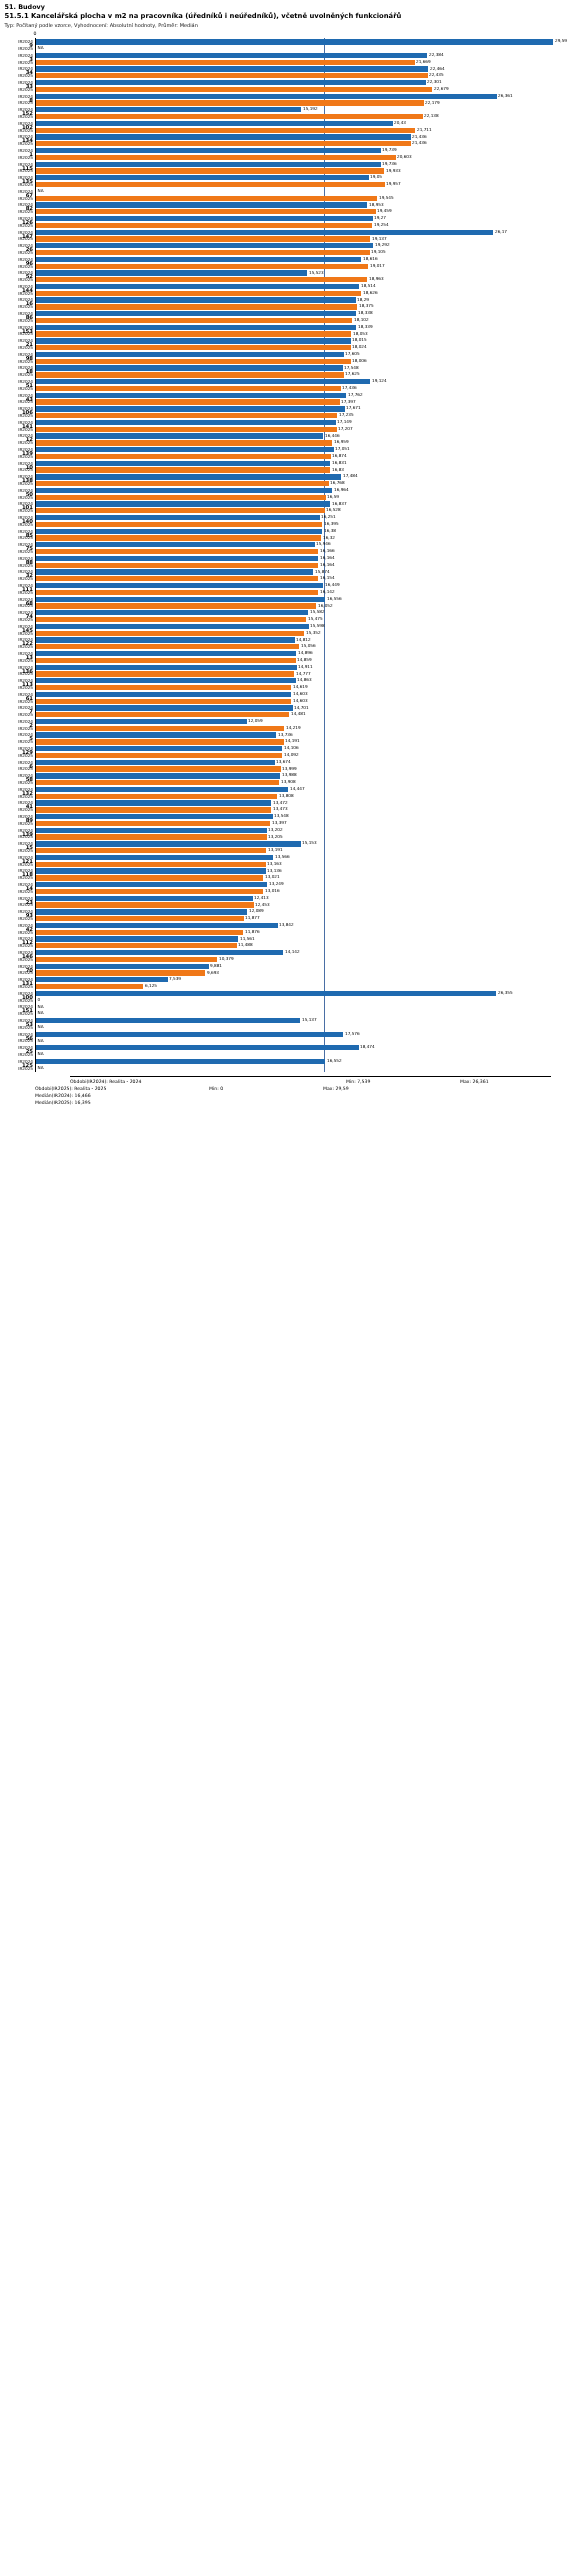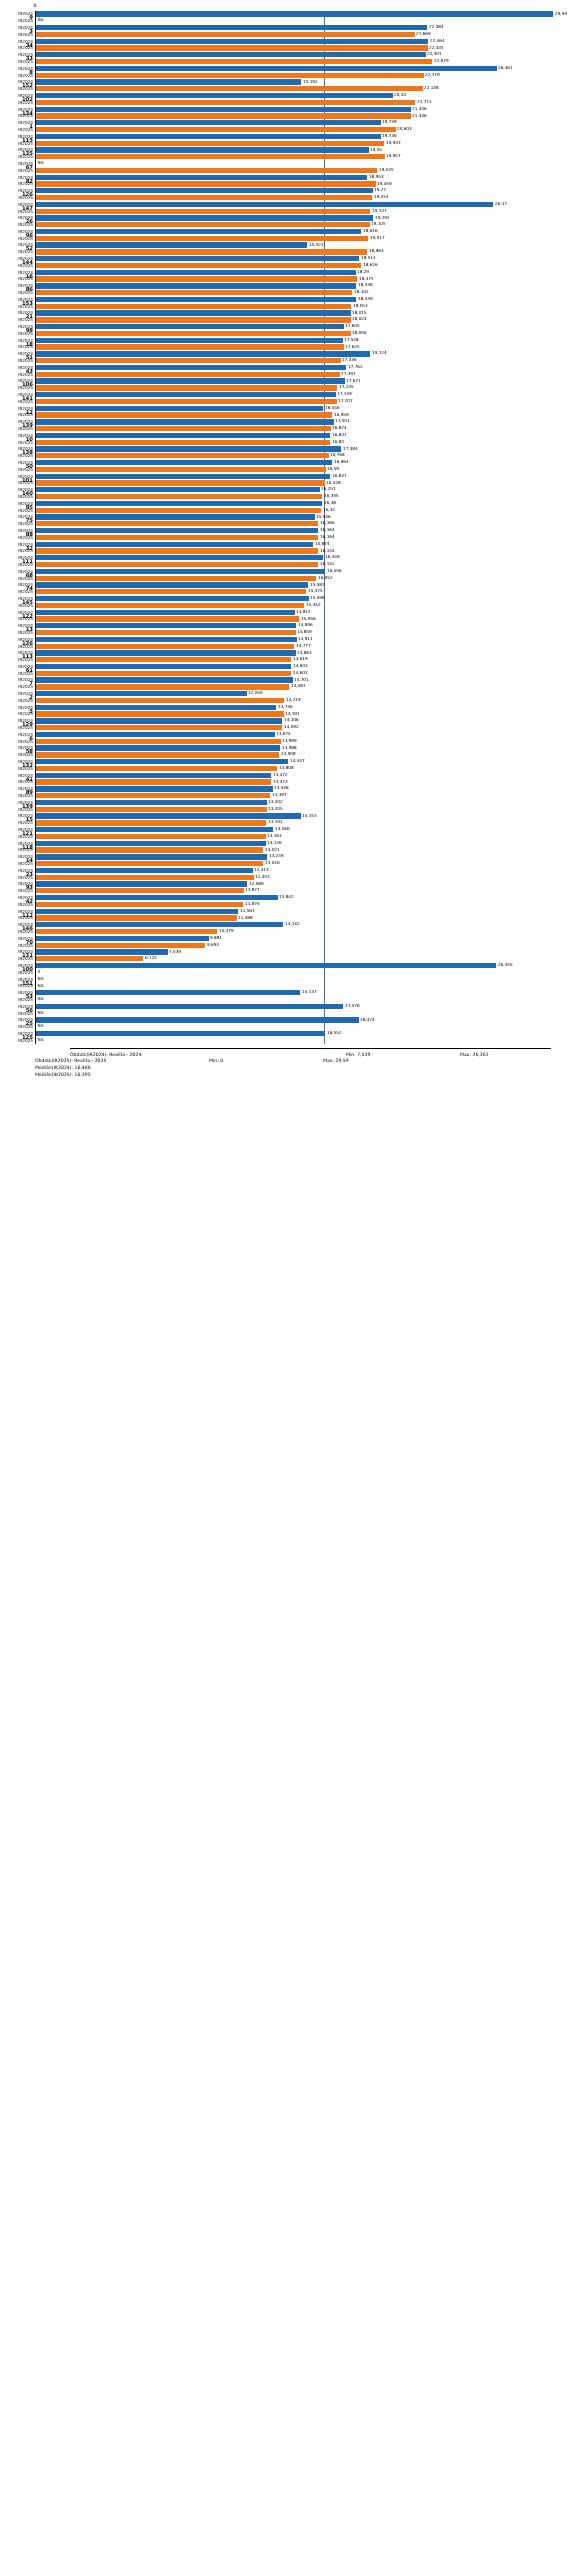--- a/index.html
+++ b/index.html
@@ -29,20 +29,25 @@
   .legend .col3{width:91px;}
   .lrow{display:flex; font-size:4.6px; line-height:1.5;}
   .lrow .a{width:174px;} .lrow .b{width:114px;} .lrow .c{width:91px;}
   .footerbox{margin:0 9px 4.6px 35px; font-size:4.6px;}
 </style>
 </head>
 <body>
 
 <div class="page">
 
+  <div class="hdr">
+    <div class="h1">51. Budovy</div>
+    <div class="h2">51.5.1 Kancelářská plocha v m2 na pracovníka (úředníků i neúředníků), včetně uvolněných funkcionářů</div>
+    <div class="h3">Typ: Počítaný podle vzorce, Vyhodnocení: Absolutní hodnoty, Průměr: Medián</div>
+  </div>
 
   <div class="chart-wrap">
     <div class="axis-top" id="axis-top">
         <div class="tick" style="left: 0px;">0</div>
       </div>
     <div class="plot" id="plot">
         <div class="vgrid" style="left: 288px;"></div>
         <div class="grp">
           <div class="glabel">9</div>
           <div class="row">

